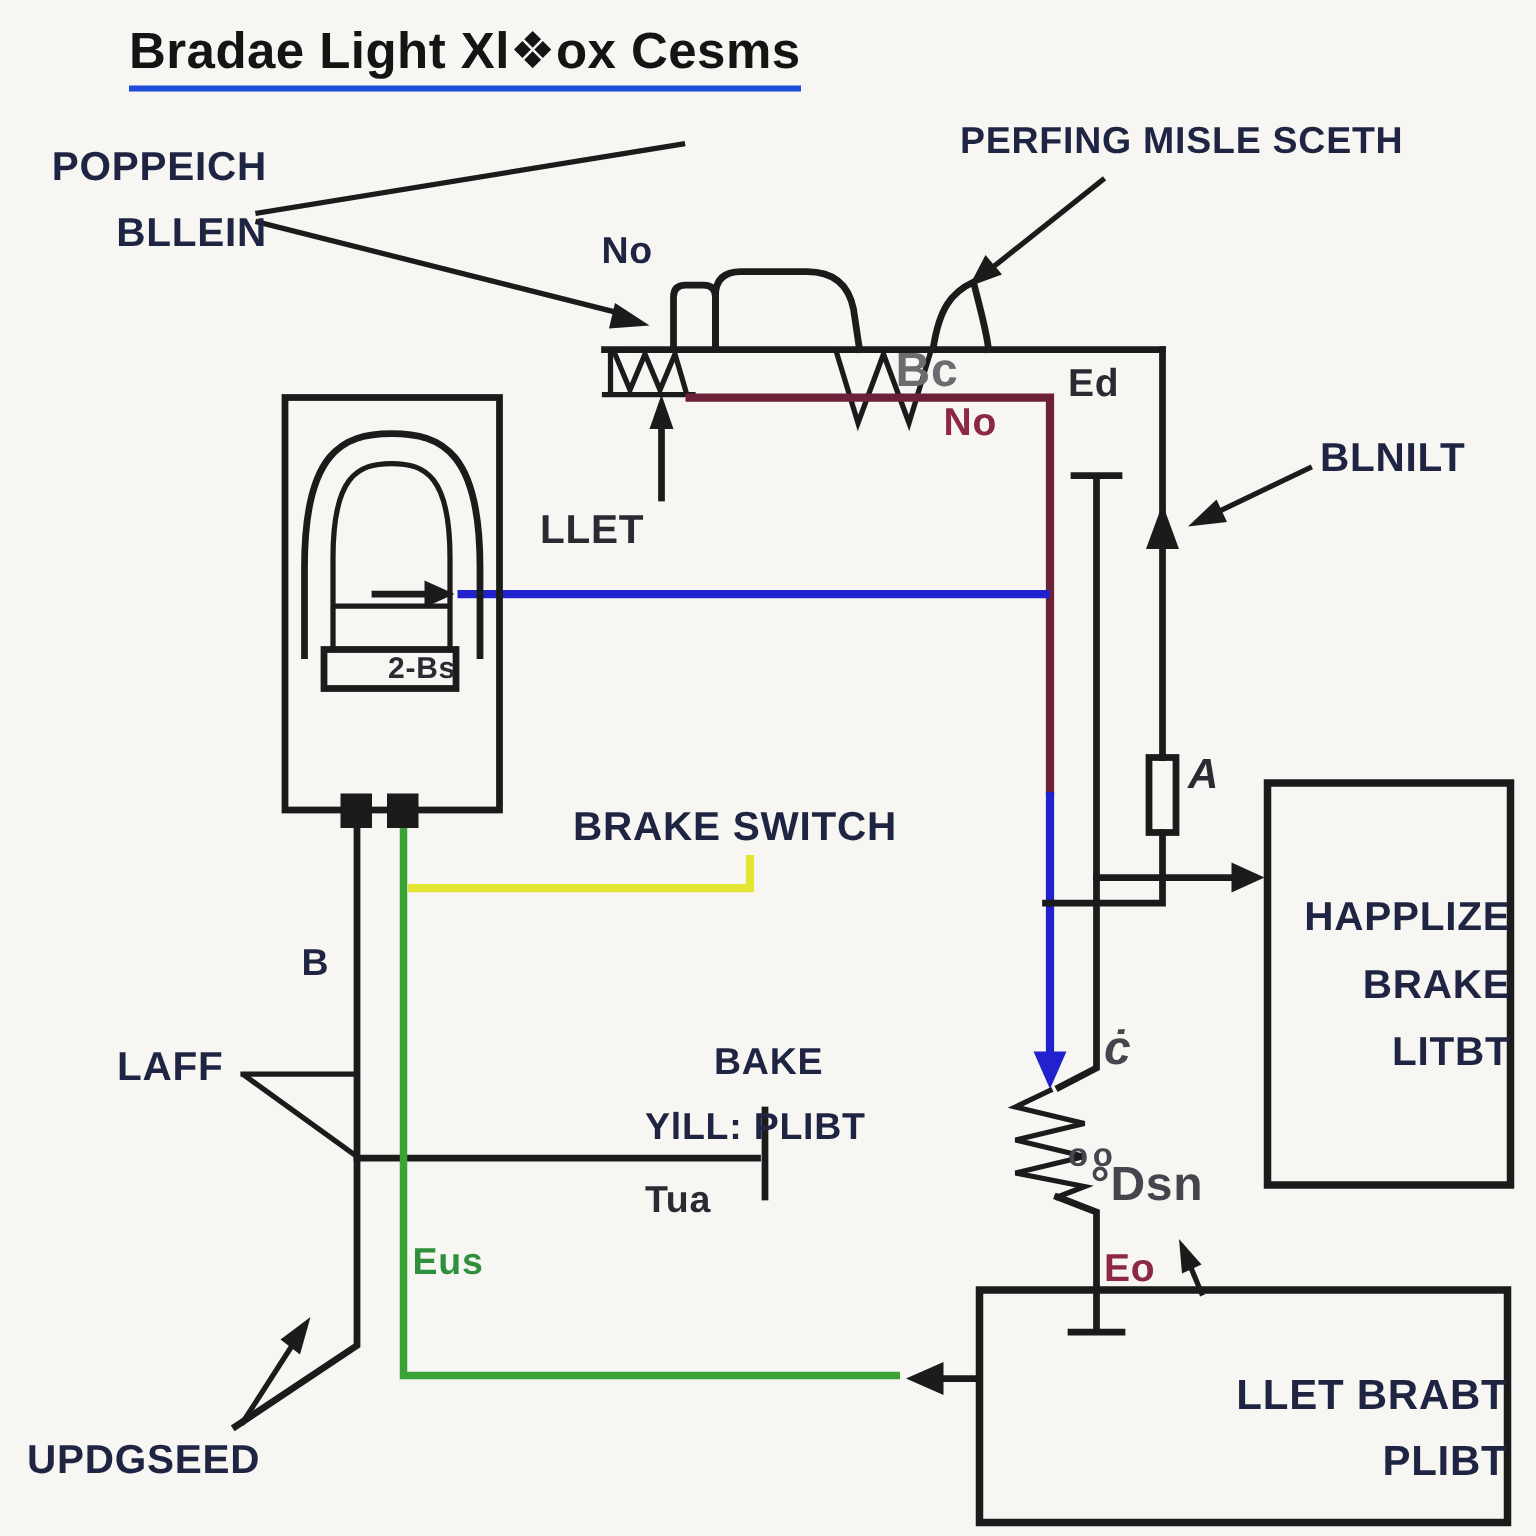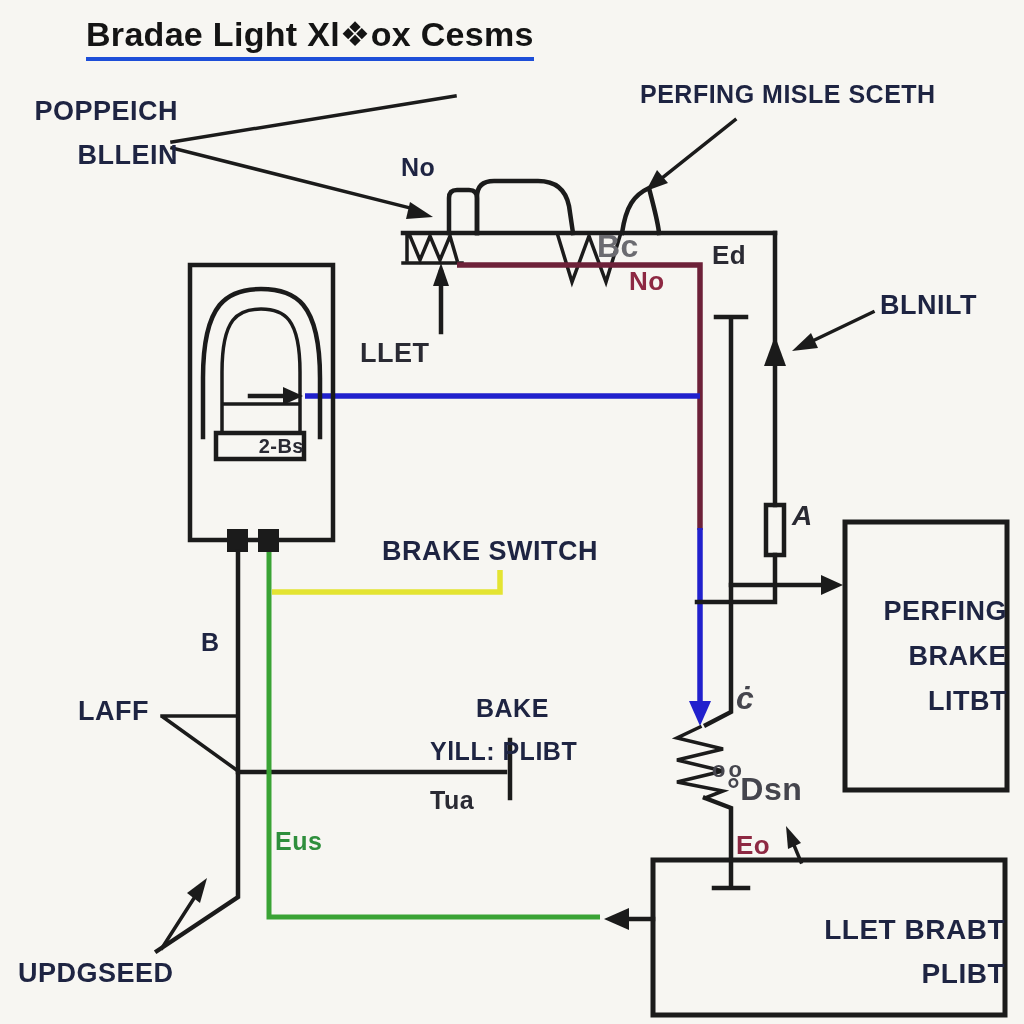--- a/index.html
+++ b/index.html
@@ -159,21 +159,21 @@
   <div class="lbl s26 c-dark w600" style="left:712px;top:240px">Ed</div>
   <div class="lbl s26 c-maroon" style="left:629px;top:266px">No</div>
   <div class="lbl s27" style="left:880px;top:290px">BLNILT</div>
   <div class="lbl s27 c-dark" style="left:360px;top:338px">LLET</div>
   <div class="lbl s20 c-dark w600 center" style="left:216px;top:435px;width:88px">2-Bs</div>
   <div class="lbl s27" style="left:382px;top:536px">BRAKE SWITCH</div>
   <div class="lbl s25" style="left:201px;top:628px">B</div>
   <div class="lbl s28 c-dark italic" style="left:792px;top:500px">A</div>
   <div class="lbl s24 c-gray italic" style="left:736px;top:636px">ċ</div>
 
-  <div class="lbl s27 center" style="left:845px;top:596px;width:162px">PERFING</div>
+  <div class="lbl s27 center" style="left:845px;top:596px;width:162px">HAPPLIZE</div>
   <div class="lbl s27 center" style="left:845px;top:641px;width:162px">BRAKE</div>
   <div class="lbl s27 center" style="left:845px;top:686px;width:162px">LITBT</div>
 
   <div class="lbl s27" style="left:78px;top:696px">LAFF</div>
   <div class="lbl s25" style="left:476px;top:694px">BAKE</div>
   <div class="lbl s25" style="left:430px;top:737px">YlLL: PLIBT</div>
   <div class="lbl s25 c-dark w600" style="left:430px;top:786px">Tua</div>
   <div class="lbl s25 c-green w600" style="left:275px;top:810px">Eus</div>
   <div class="lbl s24 c-gray w600" style="left:727px;top:727px">°Dsn</div>
   <div class="lbl s22 c-gray w600" style="left:712px;top:757px;letter-spacing:3px">oo</div>

